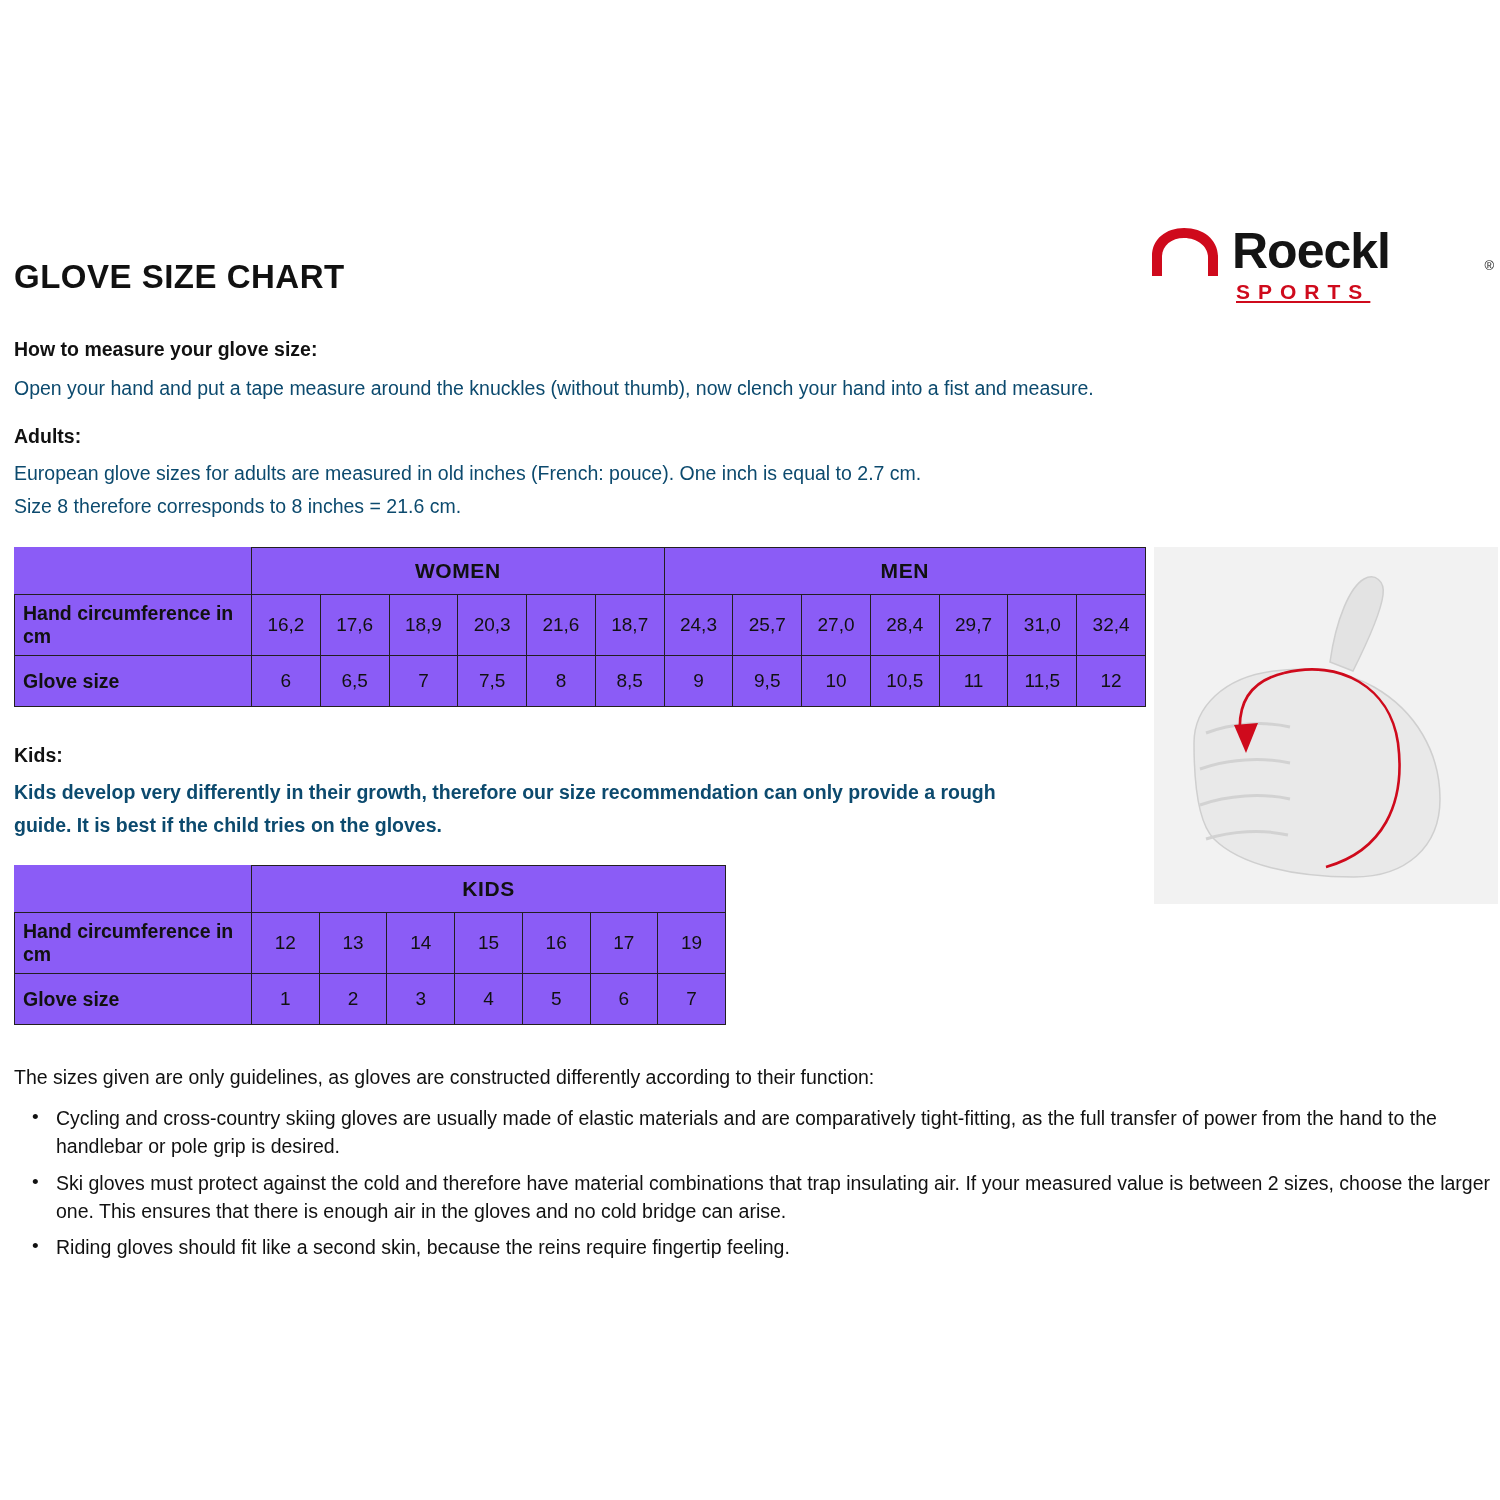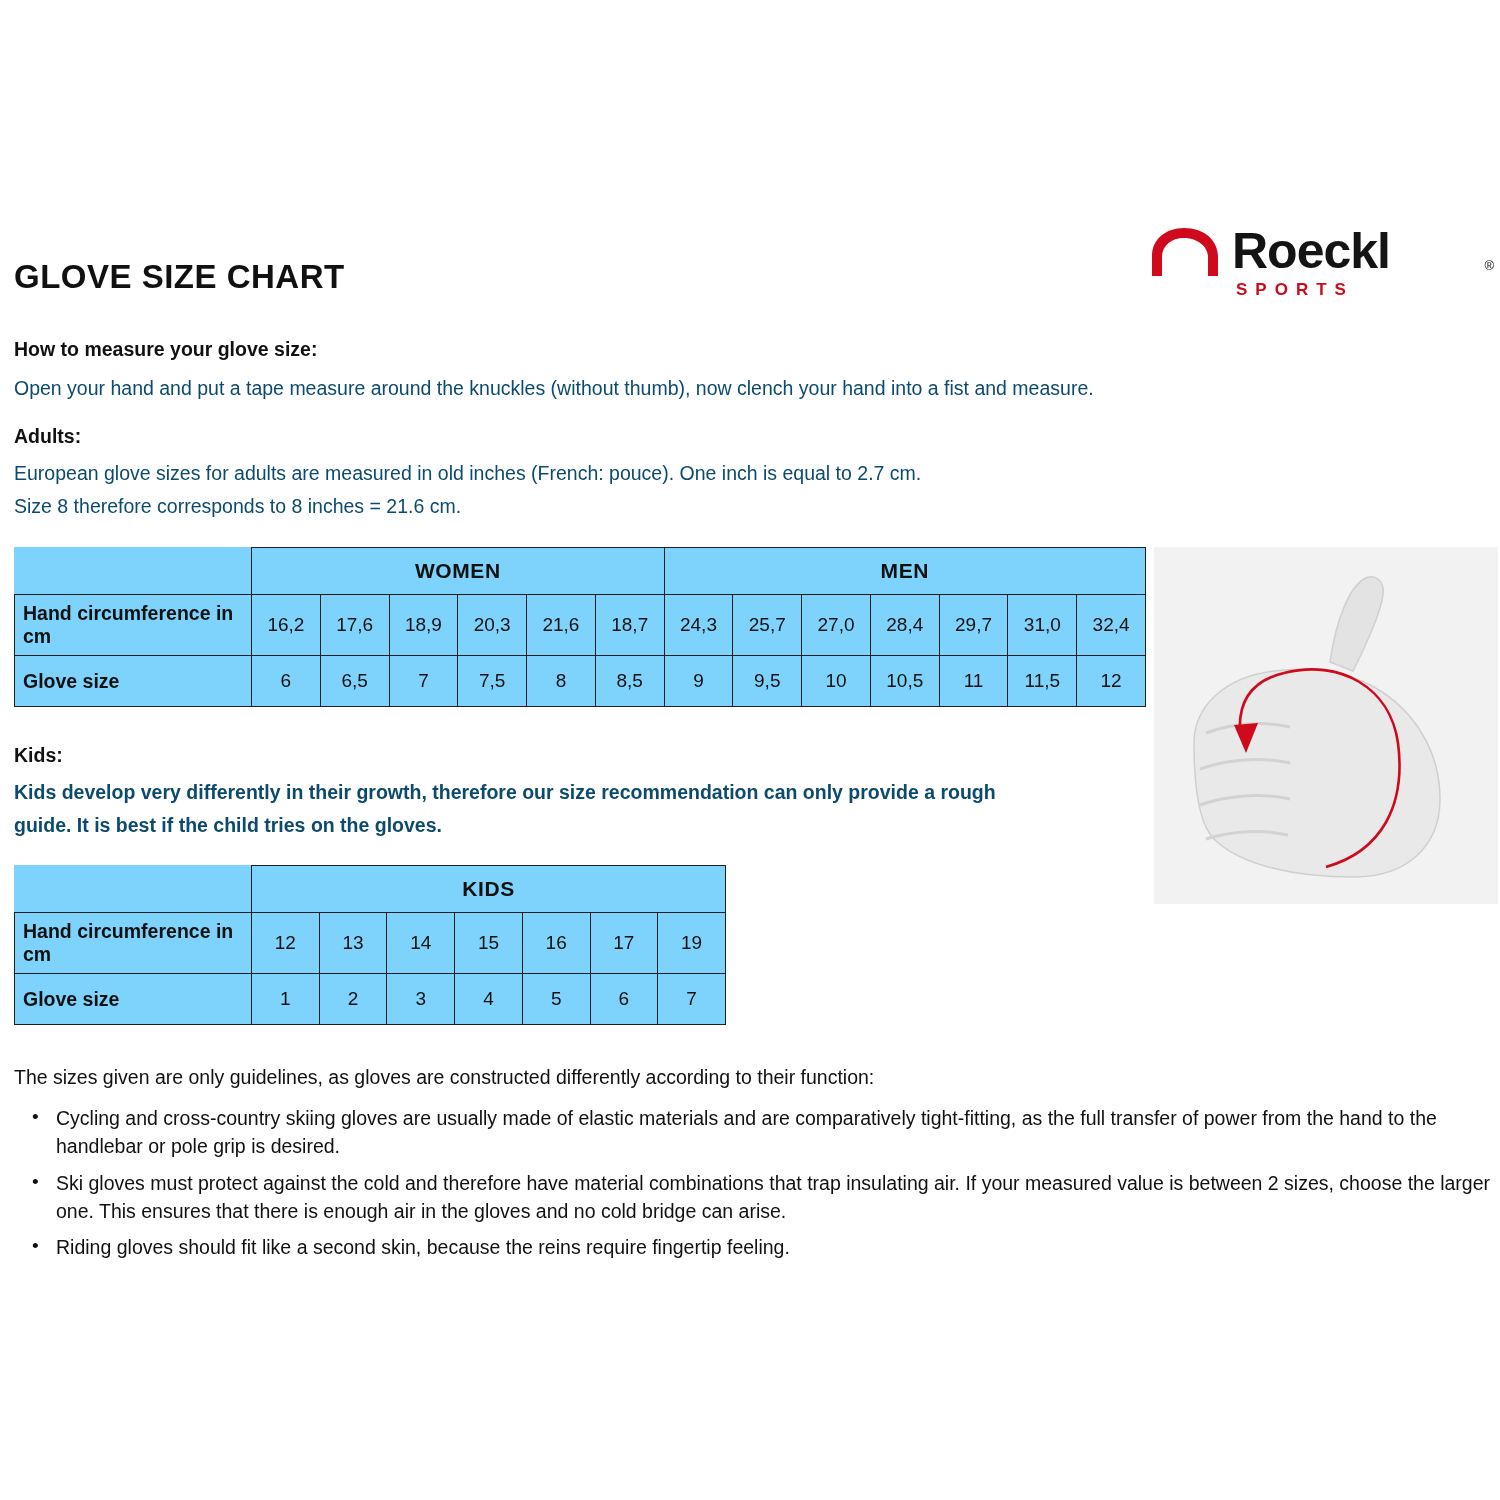--- a/index.html
+++ b/index.html
@@ -60,24 +60,25 @@
     position: absolute;
     right: 2px;
     top: 36px;
     font-size: 13px;
     color: #141414;
   }
   .logo-sub {
     position: absolute;
     left: 100px;
     top: 58px;
-    font-size: 17px;
+    font-size: 21px;
     letter-spacing: 8px;
     font-weight: bold;
     color: #cf0a1c;
+    text-decoration: underline;
   }
 
   
   .lbl-bold {
     position: absolute;
     font-size: 19.5px;
     font-weight: bold;
     color: #111;
   }
   .lbl-reg {
@@ -94,21 +95,21 @@
   #kids-l1     { left: 8px; top: 781px; font-weight: bold; }
   #kids-l2     { left: 8px; top: 814px; font-weight: bold; }
   #guide-label { left: 8px; top: 1066px; font-weight: normal; }
 
   
   table.size-table {
     position: absolute;
     border-collapse: collapse;
     font-size: 19px;
     color: #111;
-    background: #7dd3fc;
+    background: #8b5cf6;
   }
   table.size-table td,
   table.size-table th {
     border: 1px solid #231f20;
     text-align: center;
     vertical-align: middle;
     font-weight: normal;
     padding: 0;
   }
   table.size-table td.rowhead,

